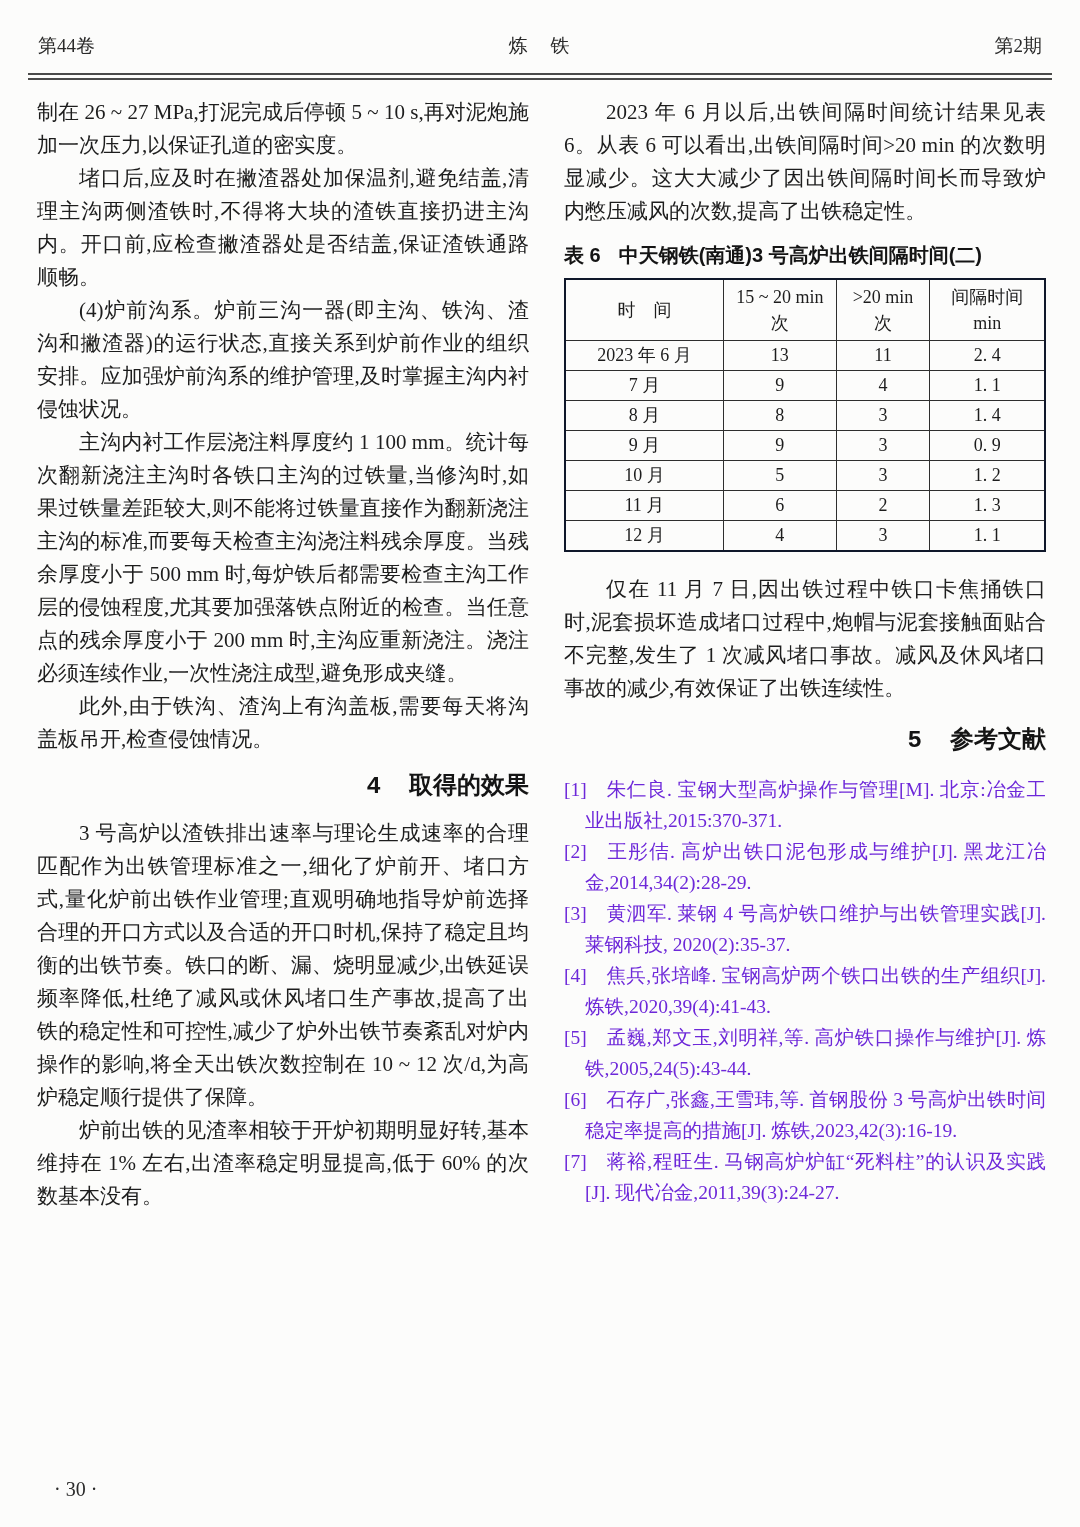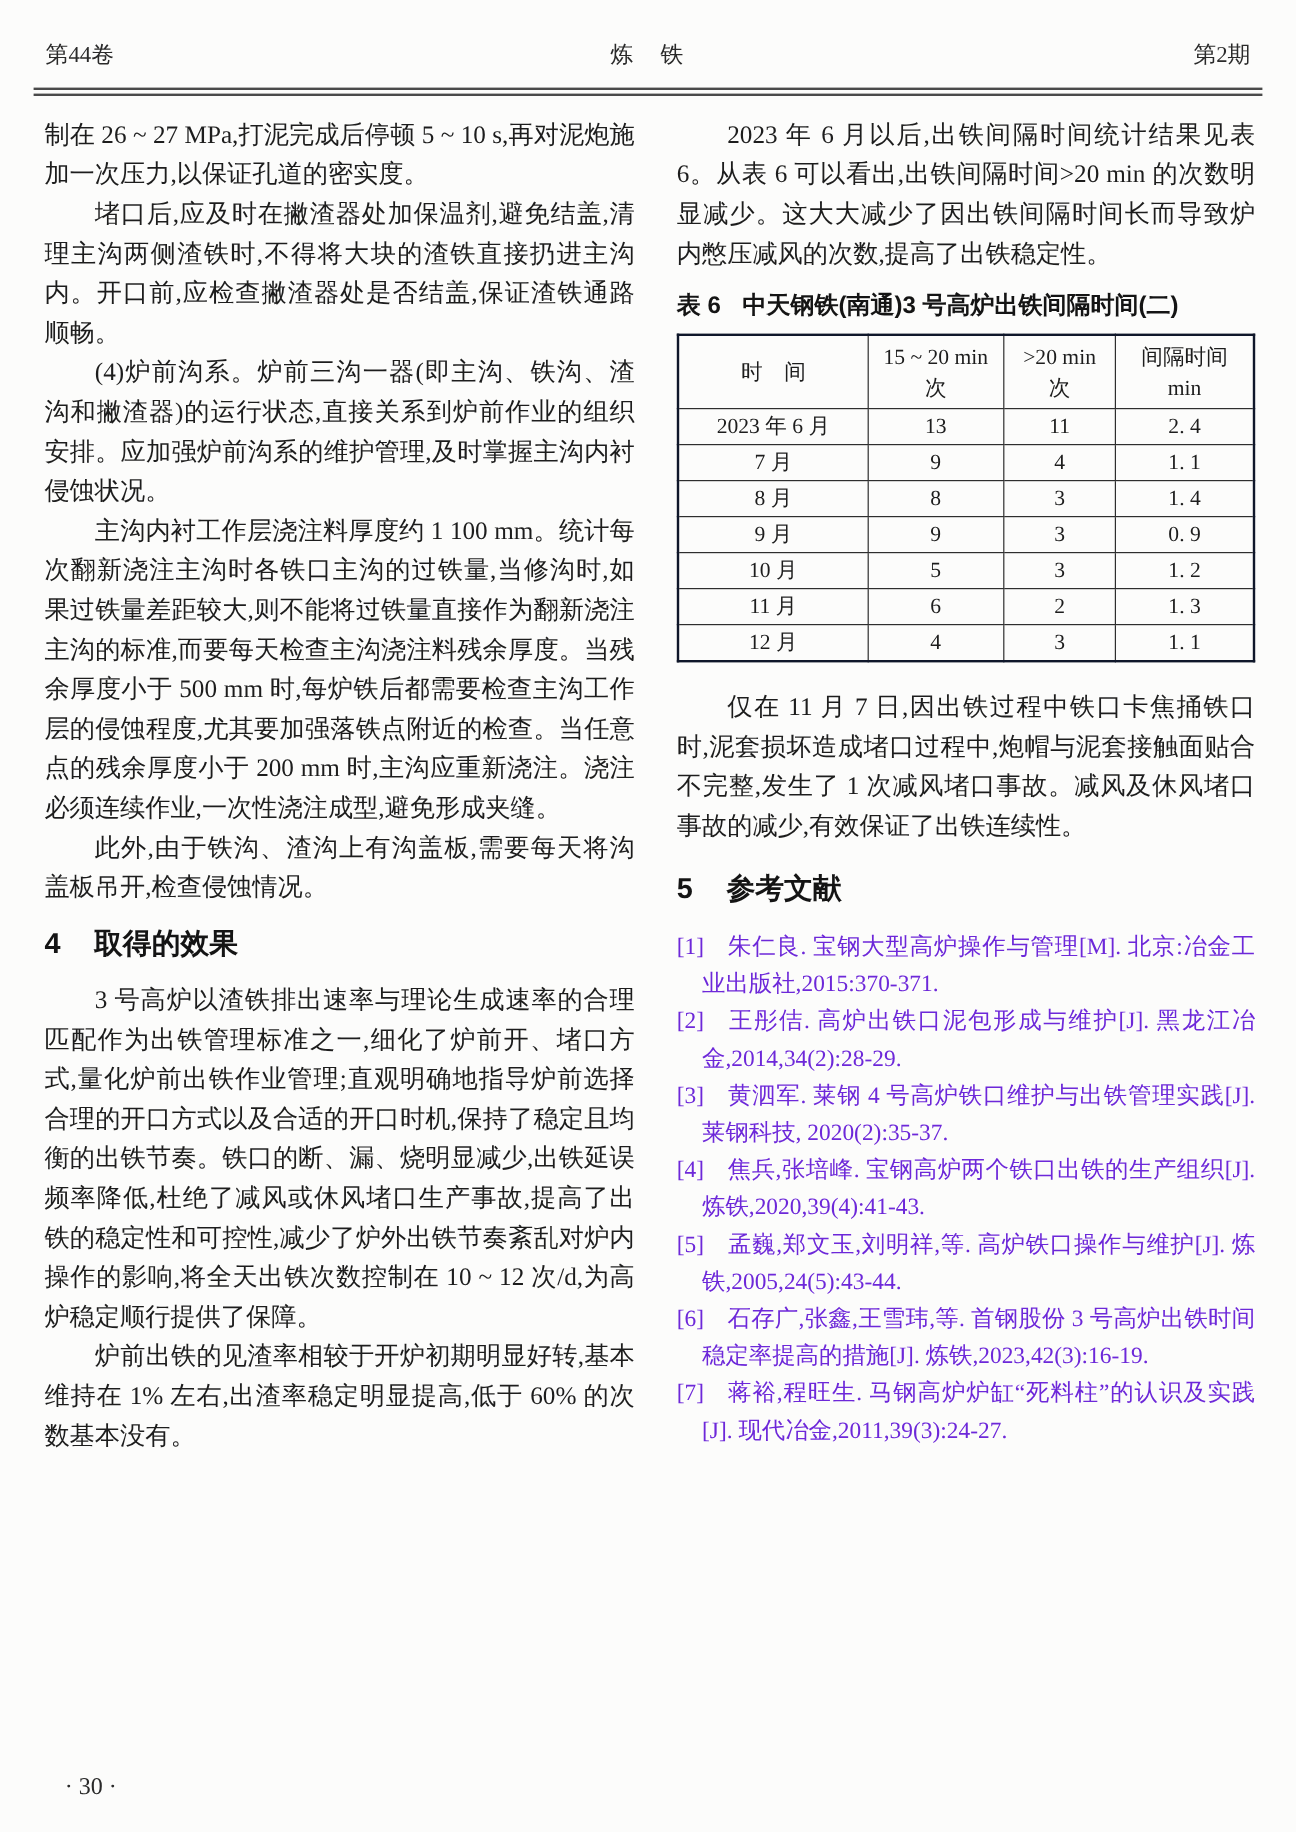--- a/index.html
+++ b/index.html
@@ -25,22 +25,22 @@
   }
   
   .col{position:absolute;top:96px;}
   .col.left{left:37px;width:492px;}
   .col.right{left:564px;width:482px;}
   .para{font-size:21px;line-height:33px;text-align:justify;margin:0;}
   .para.indent{text-indent:2em;}
   
   .sec-head{
     margin:15px 0 14px 0;
-    font-family:Liberation Sans, sans-serif;
-    font-size:24px;font-weight:700;color:#141414;line-height:32px;
+    font-family:Liberation Mono, monospace;
+    font-size:24px;font-weight:700;color:#141414;line-height:32px;text-align:right;
   }
   .sec-head .num{margin-right:28px;}
   
   .tbl-caption{
     margin:14px 0 9px 0;
     font-family:"Liberation Sans","DejaVu Sans",sans-serif;
     font-size:20px;font-weight:700;color:#141414;line-height:27px;
   }
   .tbl-caption .lbl{margin-right:18px;}
   table.itv{width:100%;border-collapse:collapse;table-layout:fixed;font-size:18px;color:#1d1d1d;border:2px solid #0f172a;}

